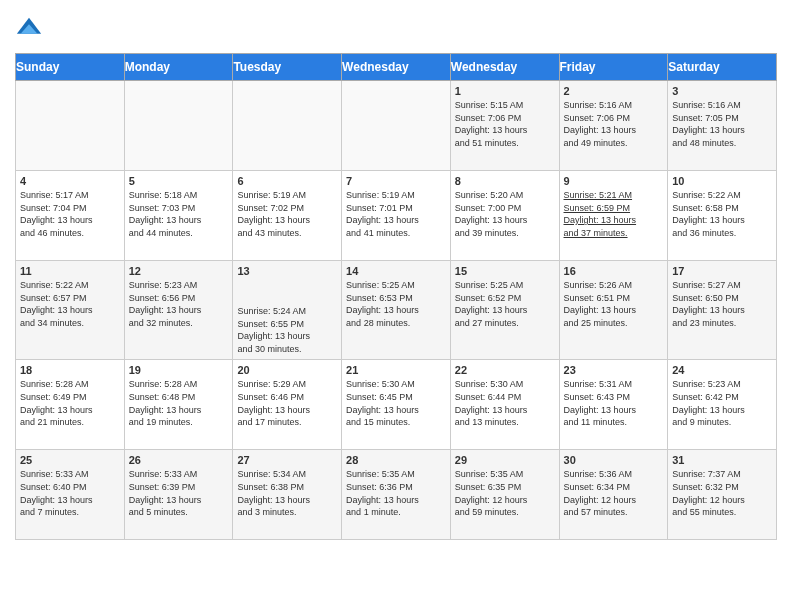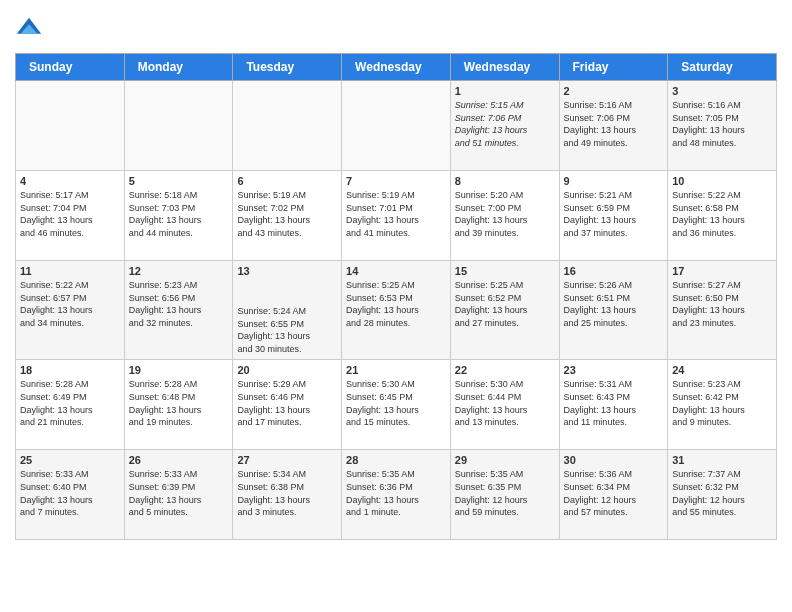--- a/index.html
+++ b/index.html
@@ -51,21 +51,21 @@
     .calendar {
       width: 100%;
       border-collapse: collapse;
       table-layout: fixed;
     }
     .calendar thead tr th {
       background-color: #2a7de1;
       color: #fff;
       font-size: 12px;
       font-weight: bold;
-      padding: 6px 13px;
+      padding: 6px 0;
       text-align: left;
       border: 1px solid #aaa;
     }
     .calendar tbody tr td {
       vertical-align: top;
       border: 1px solid #ccc;
       padding: 4px;
       font-size: 9.5px;
       color: #333;
       height: 90px;
@@ -125,21 +125,21 @@
       </tr>
   </thead>
   <tbody id="calendar-body">
   <tr>
         <td class="empty-cell"></td>
         <td class="empty-cell"></td>
         <td class="empty-cell"></td>
         <td class="empty-cell"></td>
         <td>
           <span class="day-num">1</span>
-          <div class="day-detail" style="white-space: pre-line; font-style: italic;">Sunrise: 5:15 AM
+          <div class="day-detail" style="white-space: pre-line;">Sunrise: 5:15 AM
 Sunset: 7:06 PM
 Daylight: 13 hours
 and 51 minutes.</div>
         </td>
         <td>
           <span class="day-num">2</span>
           <div class="day-detail" style="white-space: pre-line;">Sunrise: 5:16 AM
 Sunset: 7:06 PM
 Daylight: 13 hours
 and 49 minutes.</div>
@@ -183,21 +183,21 @@
         </td>
         <td>
           <span class="day-num">8</span>
           <div class="day-detail" style="white-space: pre-line;">Sunrise: 5:20 AM
 Sunset: 7:00 PM
 Daylight: 13 hours
 and 39 minutes.</div>
         </td>
         <td>
           <span class="day-num">9</span>
-          <div class="day-detail" style="white-space: pre-line;">Sunrise: 5:21 AM
+          <div class="day-detail" style="white-space: pre-line; text-decoration: underline;">Sunrise: 5:21 AM
 Sunset: 6:59 PM
 Daylight: 13 hours
 and 37 minutes.</div>
         </td>
         <td>
           <span class="day-num">10</span>
           <div class="day-detail" style="white-space: pre-line;">Sunrise: 5:22 AM
 Sunset: 6:58 PM
 Daylight: 13 hours
 and 36 minutes.</div>

